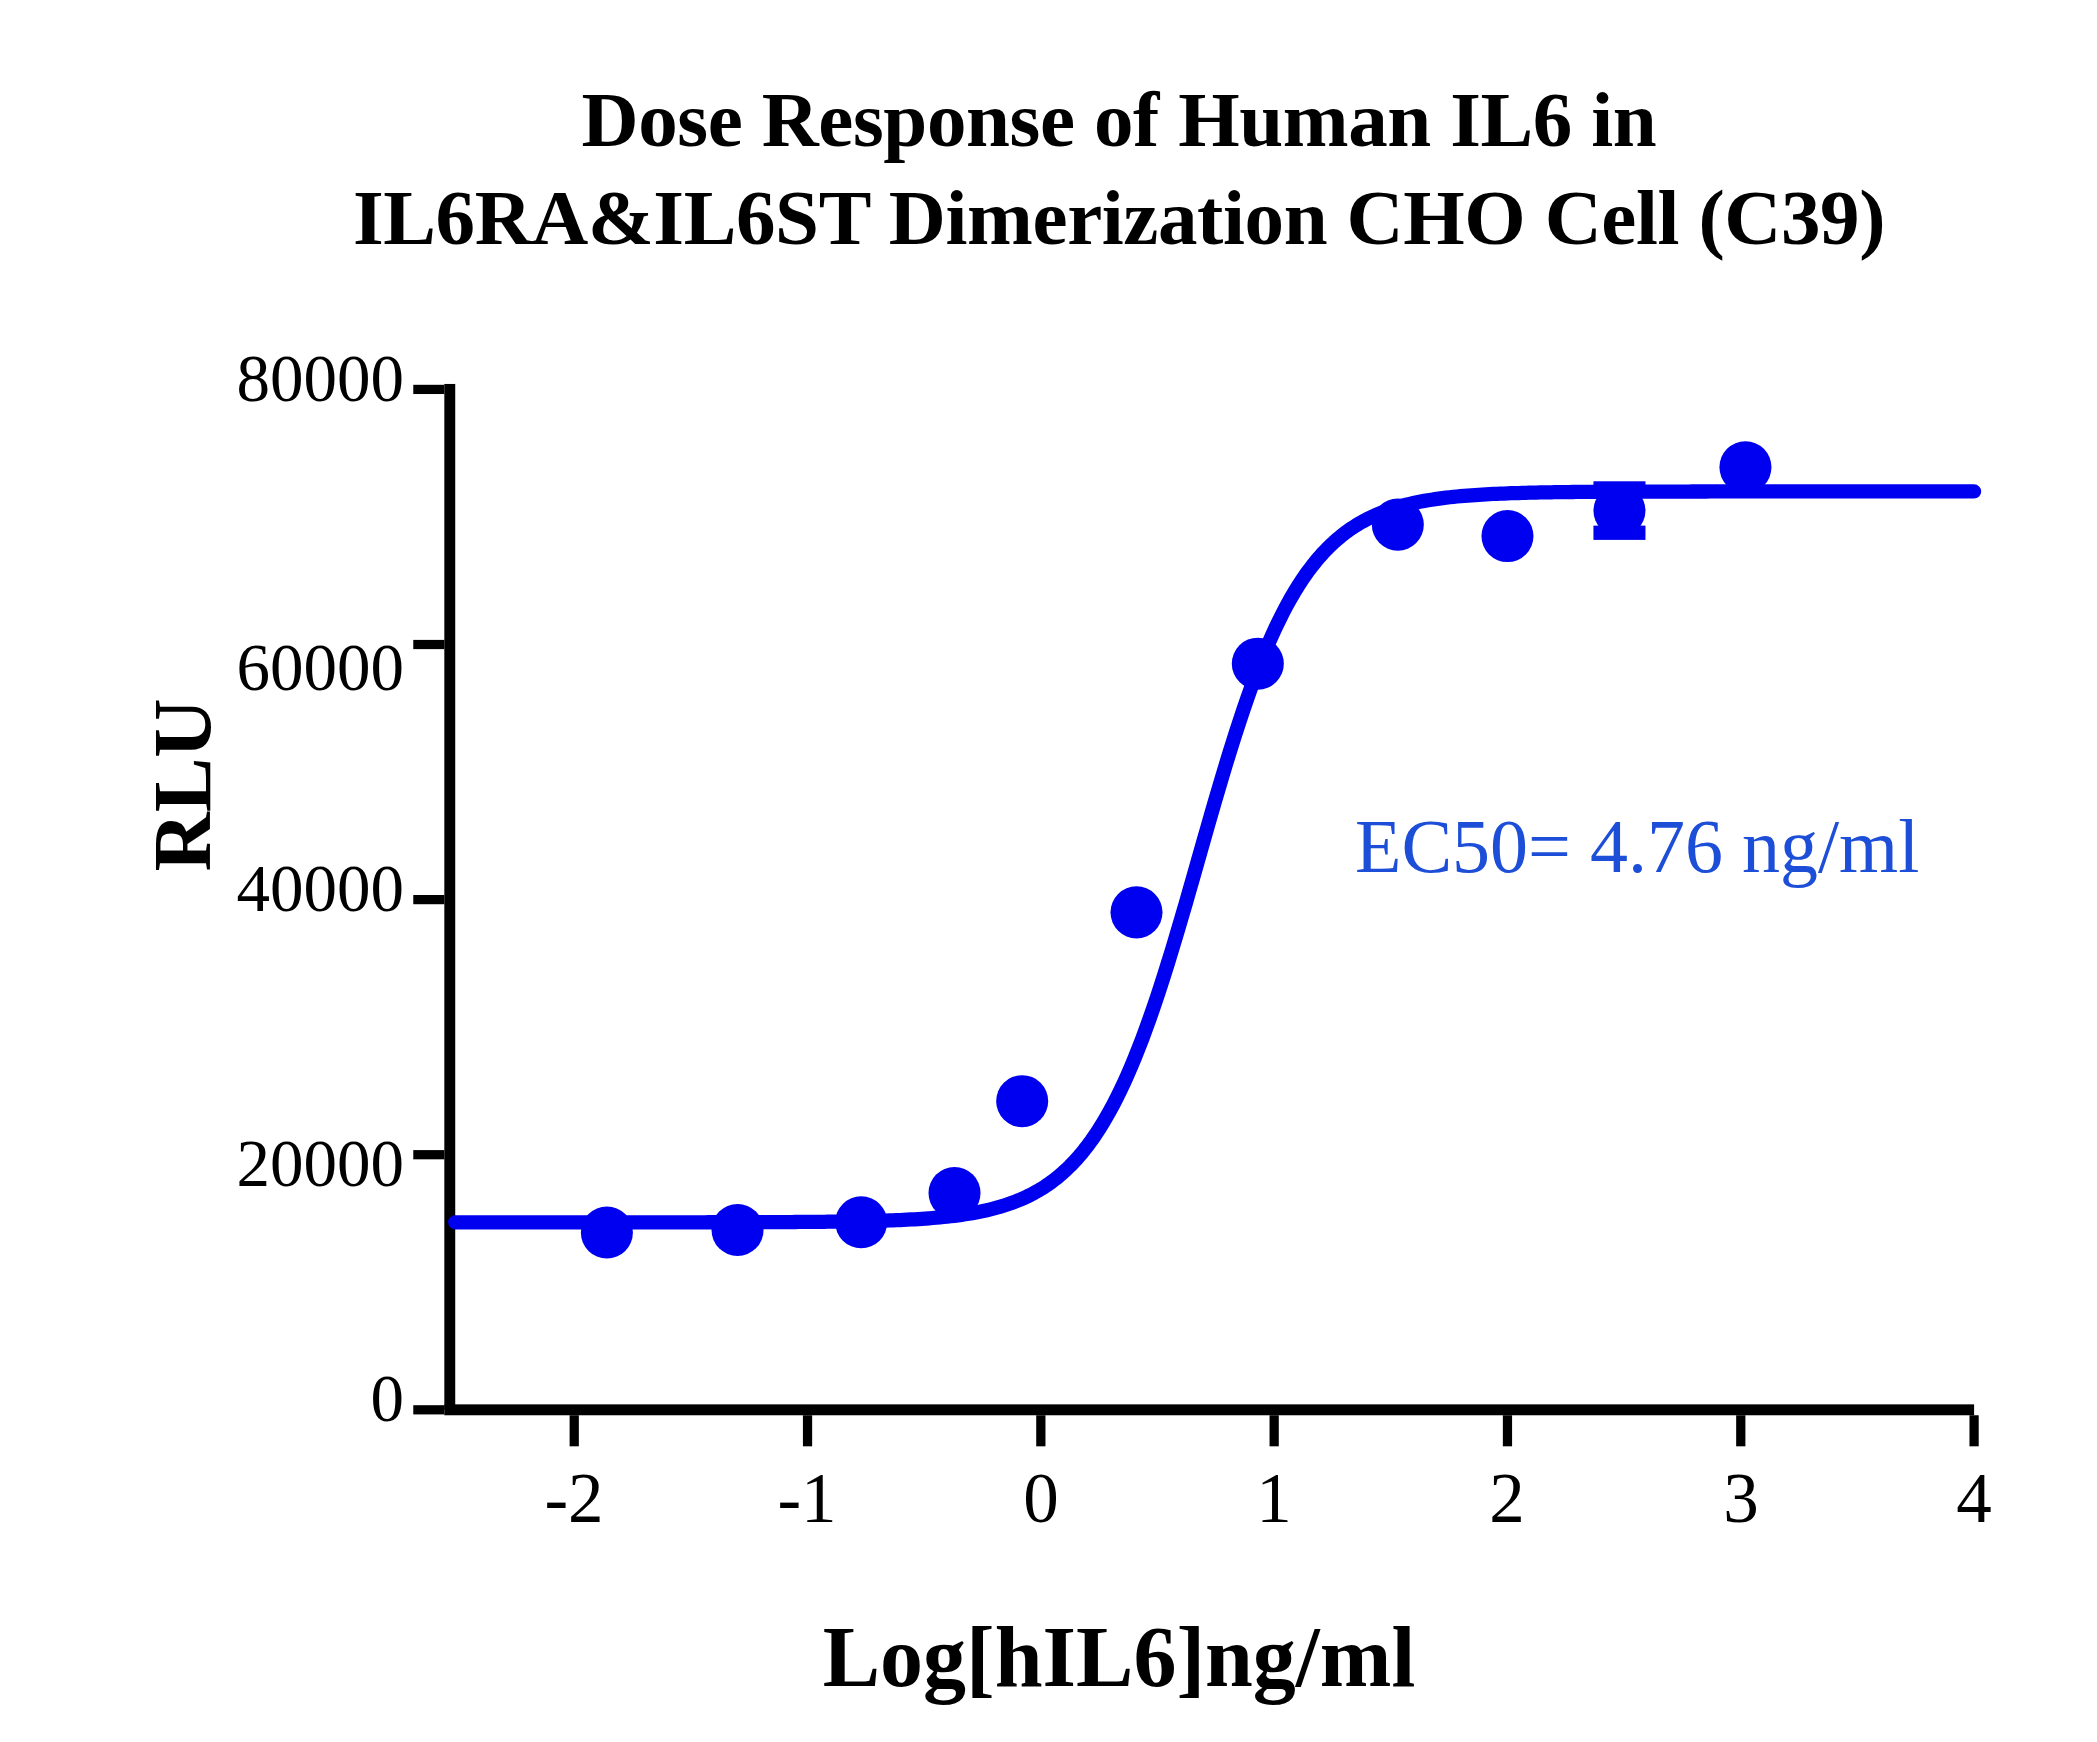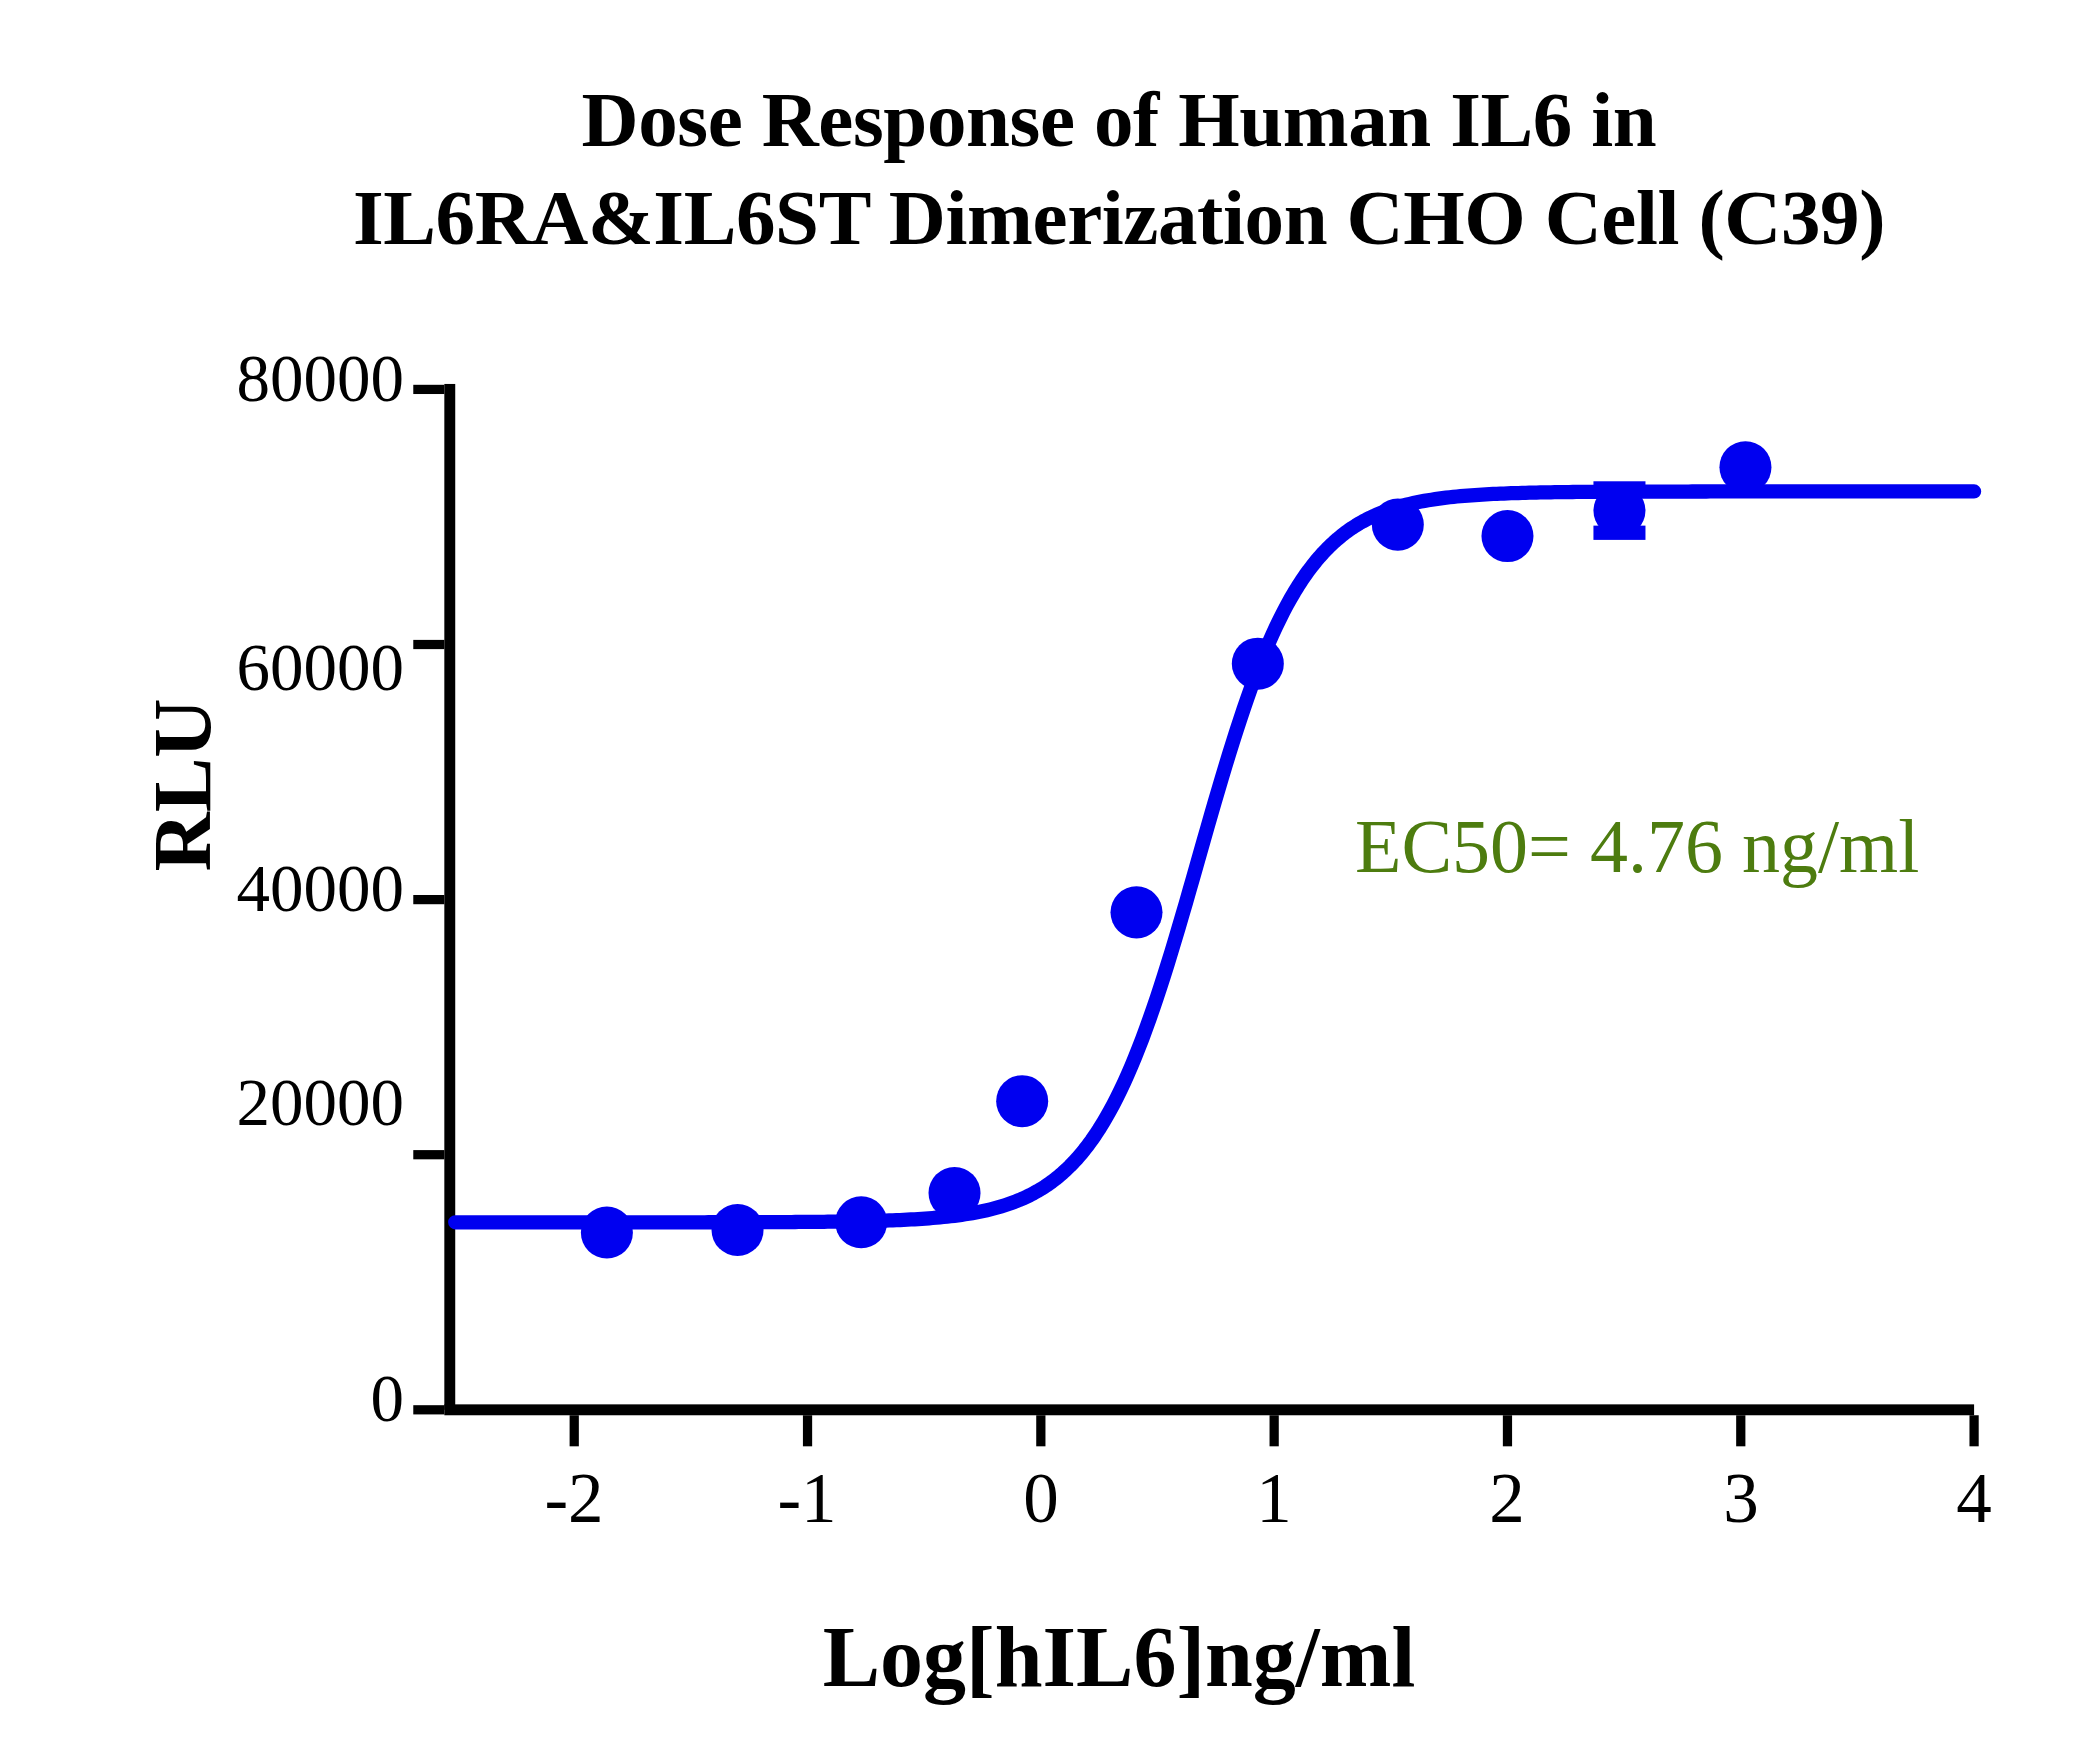--- a/index.html
+++ b/index.html
@@ -29,21 +29,21 @@
     text-align:center;font-weight:bold;font-size:82px;color:#000;
     font-family:"Liberation Serif",serif;white-space:pre;
   }
   #x-axis-title{
     position:absolute;left:0;top:1607px;width:2238px;text-align:center;
     font-weight:bold;font-size:86px;color:#000;
     font-family:"Liberation Serif",serif;white-space:pre;
   }
   #ec50-annotation{
     position:absolute;left:1355px;top:803px;
-    font-size:76px;color:#4d7c0f;font-family:"Liberation Serif",serif;white-space:pre;
+    font-size:76px;color:#1d4ed8;font-family:"Liberation Serif",serif;white-space:pre;
   }
 </style>
 </head>
 <body>
 
 <div id="root">
 
   <div id="chart-title">
     <span class="t-line">Dose Response of Human IL6 in</span>
     <span class="t-line">IL6RA&amp;IL6ST Dimerization CHO Cell (C39)</span>
@@ -86,21 +86,21 @@
         <rect x="3843.7772657450078" y="1152.96" width="32" height="127.67999999999984" fill="#0000F0"></rect>
         <rect x="3797.7772657450078" y="1146.96" width="124" height="34" fill="#0000F0"></rect>
         <rect x="3797.7772657450078" y="1252.6399999999999" width="124" height="34" fill="#0000F0"></rect>
         <circle cx="3859.7772657450078" cy="1216.8000000000002" r="62" fill="#0000F0"></circle>
         <circle cx="4160.053763440859" cy="1113.44" r="62" fill="#0000F0"></circle>
       </g>
   </svg>
 
   <div id="ytick-labels">
       <div class="ytick-label" style="left: 50px; width: 354px; top: 1360px;">0</div>
-      <div class="ytick-label" style="left: 50px; width: 354px; top: 1064px;">20000</div>
+      <div class="ytick-label" style="left: 50px; width: 354px; top: 1125px;">20000</div>
       <div class="ytick-label" style="left: 50px; width: 354px; top: 850px;">40000</div>
       <div class="ytick-label" style="left: 50px; width: 354px; top: 629px; font-family: Liberation Serif, serif;">60000</div>
       <div class="ytick-label" style="left: 50px; width: 354px; top: 340px;">80000</div>
     </div>
   <div id="xtick-labels">
       <div class="xtick-label" style="left: 490px; width: 168px; top: 1458px;">-2</div>
       <div class="xtick-label" style="left: 723px; width: 168px; top: 1458px;">-1</div>
       <div class="xtick-label" style="left: 957px; width: 168px; top: 1458px;">0</div>
       <div class="xtick-label" style="left: 1190px; width: 168px; top: 1458px;">1</div>
       <div class="xtick-label" style="left: 1423px; width: 168px; top: 1458px;">2</div>

